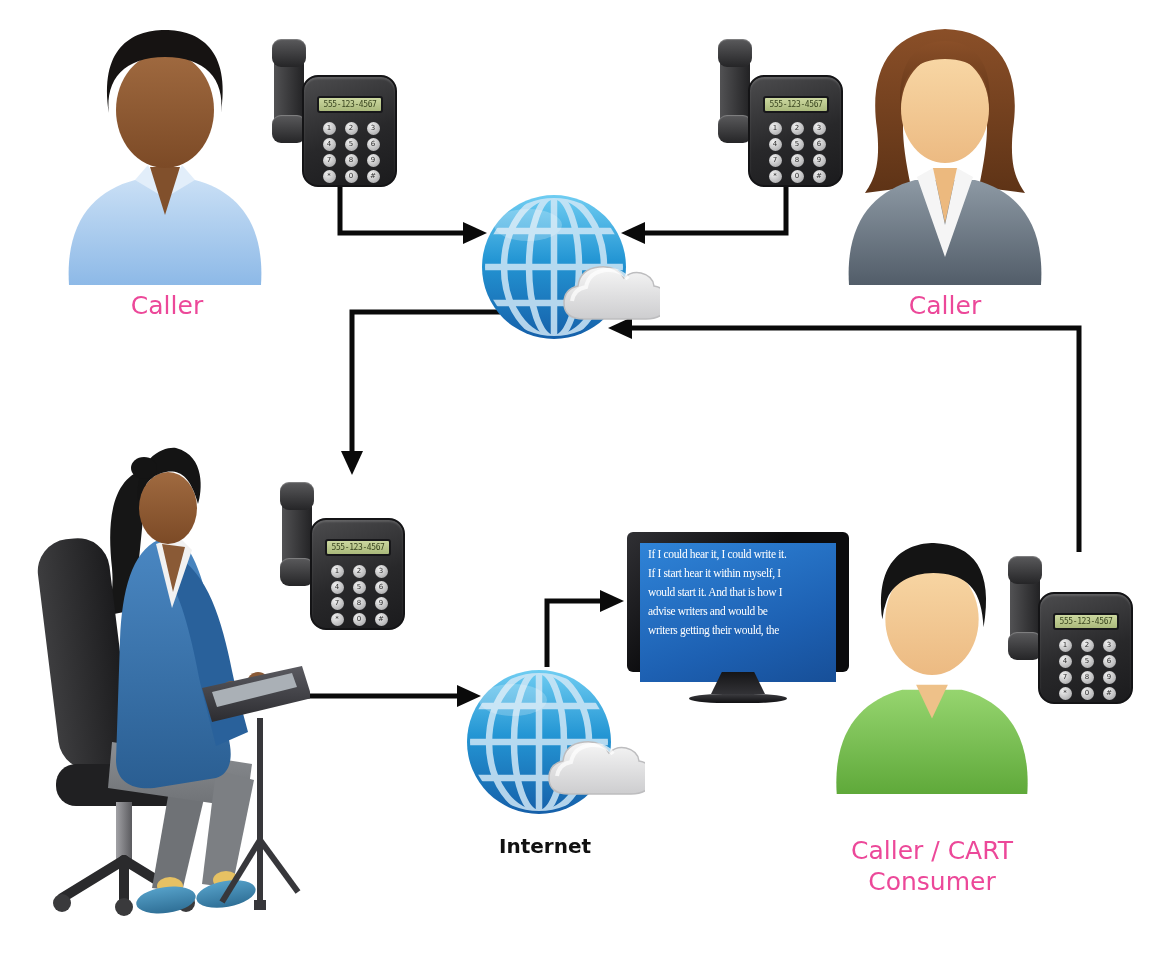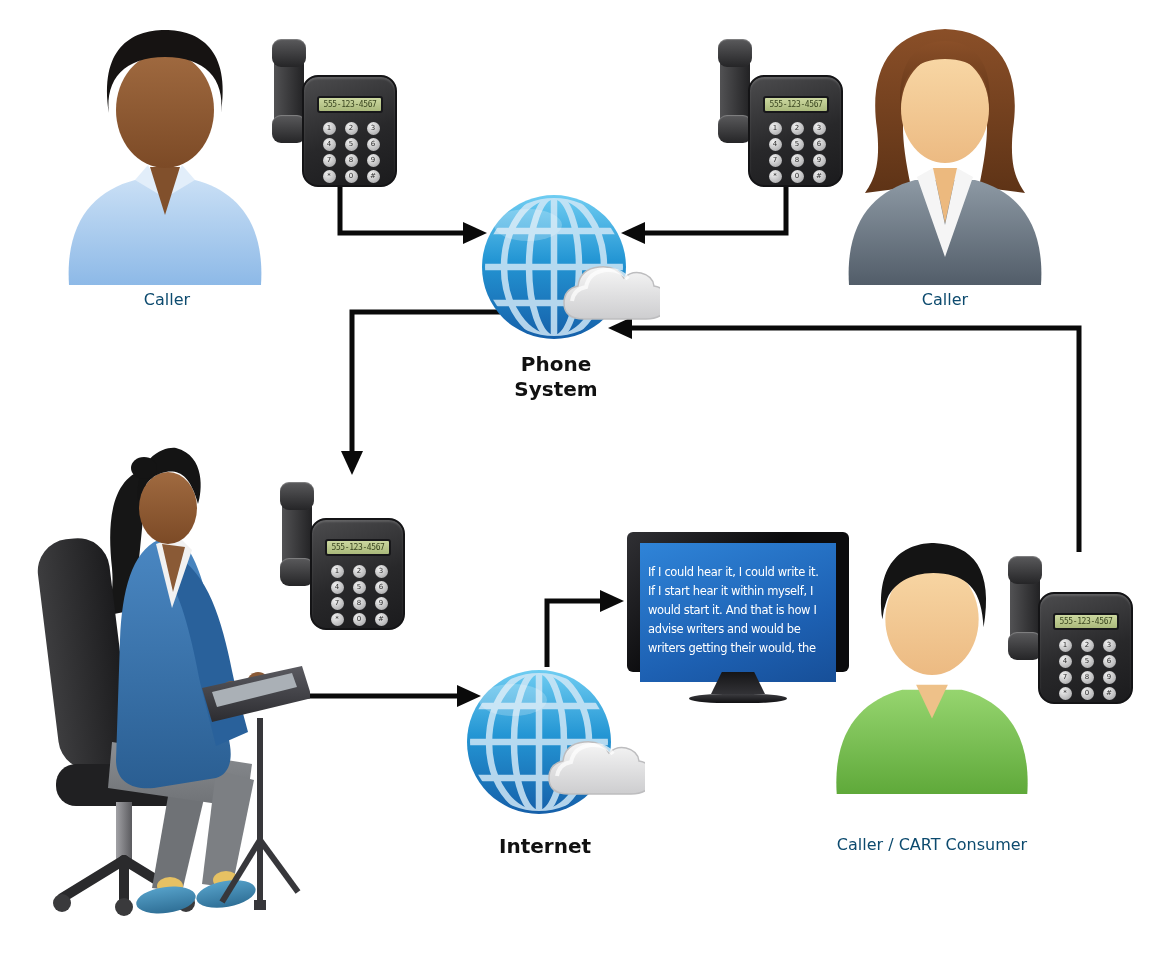--- a/index.html
+++ b/index.html
@@ -3,21 +3,21 @@
 <meta charset="utf-8">
 <style>
   html,body{margin:0;padding:0;background:#fff;}
   #canvas{position:relative;width:1154px;height:980px;background:#ffffff;overflow:hidden;
           font-family:"DejaVu Sans","Liberation Sans",sans-serif;}
   
   #connectors{position:absolute;left:0;top:0;z-index:1;}
   #connectors path{fill:none;stroke:#0a0a0a;stroke-width:5;}
   #connectors polygon{fill:#0a0a0a;}
   
-  .label{position:absolute;z-index:4;text-align:center;color:#0c4a6e;font-size:16px;line-height:1.25;}
+  .label{position:absolute;z-index:4;text-align:center;color:#ec4899;font-size:25px;line-height:1.25;}
   .label.bold{font-weight:bold;font-size:20px;color:#111;}
   
   .phone{position:absolute;width:125px;height:115px;z-index:3;}
   .handset{position:absolute;left:2px;top:9px;width:30px;height:98px;background:linear-gradient(90deg,#525254,#222224);border-radius:8px;}
   .handset::before,.handset::after{content:'';position:absolute;left:-2px;width:34px;height:28px;
       background:linear-gradient(#5a5a5c,#252527);border-radius:9px;box-shadow:inset 0 1px 1px rgba(255,255,255,.25);}
   .handset::before{top:-3px;} .handset::after{bottom:-3px;}
   .phone-body{position:absolute;left:30px;top:0;width:95px;height:112px;box-sizing:border-box;
       background:linear-gradient(160deg,#4c4c4e,#28282a 55%,#1b1b1d);border:2px solid #141416;border-radius:16px;
       box-shadow:inset 0 2px 2px rgba(255,255,255,.15);margin-top:42px;}
@@ -28,21 +28,21 @@
   .keypad{position:absolute;left:17px;top:45px;width:60px;display:grid;grid-template-columns:repeat(3,1fr);
       gap:3px 6px;justify-items:center;}
   .key{width:13px;height:13px;border-radius:50%;background:radial-gradient(circle at 35% 30%,#f2f2f2,#9c9c9e);
       color:#2b2b2b;font-size:7px;line-height:13px;text-align:center;}
   
   .monitor{position:absolute;left:627px;top:532px;width:222px;z-index:3;}
   .bezel{position:relative;width:222px;height:140px;background:linear-gradient(135deg,#303034,#0b0b0d 45%);
       border-radius:6px;}
   .screen{position:absolute;left:13px;top:11px;width:196px;height:139px;box-sizing:border-box;
       background:linear-gradient(160deg,#2f84d8,#1d60b2 65%,#174f98);color:#fff;
-      padding:20px 4px 4px 8px;font-size:11.5px;letter-spacing:-0.35px;line-height:19px;white-space:nowrap;overflow:hidden;}
+      padding:2px 4px 4px 8px;font-size:11.5px;letter-spacing:-0.35px;line-height:19px;white-space:nowrap;overflow:hidden;font-family:Liberation Serif, serif;}
   .m-neck{width:54px;height:22px;margin:0 auto;background:linear-gradient(#151517,#323236);
       clip-path:polygon(20% 0,80% 0,100% 100%,0 100%);}
   .m-base{width:98px;height:9px;margin:0 auto;background:linear-gradient(#3c3c40,#101012);border-radius:50%/70%;}
   
   .node{position:absolute;z-index:2;}
   .defs-hidden{position:absolute;width:0;height:0;overflow:hidden;}
 </style>
 </head>
 <body>
 
@@ -267,21 +267,20 @@
           <span class="key">#</span>
         </div>
     </div>
   </div>
 
   <div class="node" style="left:480px;top:191px;">
     <svg width="180" height="150">
         <use href="#globe-sym"></use>
       </svg>
   </div>
-  <div class="label bold" style="left:501px;top:352px;width:110px;">Phone System</div>
 
   <div class="node" style="left:465px;top:666px;">
     <svg width="180" height="150">
         <use href="#globe-sym"></use>
       </svg>
   </div>
   <div class="label bold" style="left:485px;top:834px;width:120px;">Internet</div>
 
   <div class="monitor">
     <div class="bezel">

